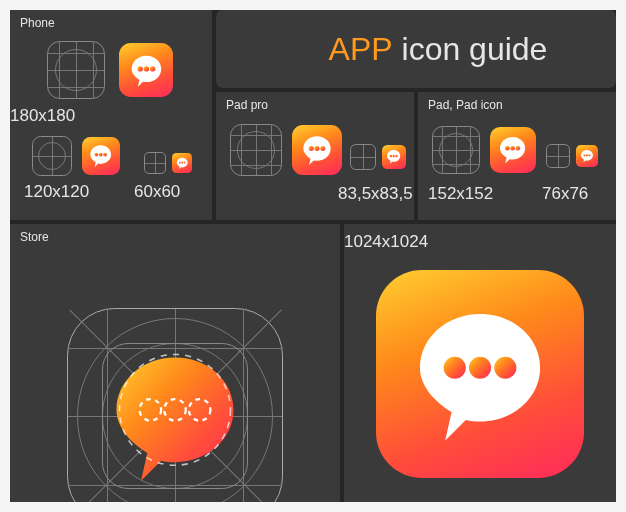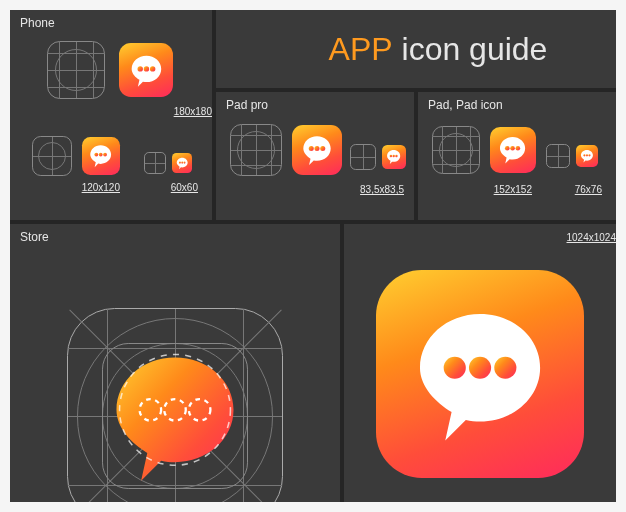--- a/index.html
+++ b/index.html
@@ -26,39 +26,38 @@
     position: absolute;
     top: 6px;
     left: 10px;
     color: #e6e6e6;
     font-size: 12px;
     font-weight: 300;
   }
   
   .phone { left: 0; top: 0; width: 202px; height: 210px; }
   
-  .title-sec { left: 206px; top: 0; width: 400px; height: 78px; display:flex; align-items:center; justify-content:center;}
+  .title-sec { left: 206px; top: 0; width: 400px; height: 78px; display:flex; align-items:center; justify-content:center;border-radius:7px;}
   .title-text { font-size: 32px; font-weight: 300; color: #e6e6e6; }
   .title-text .orange { color: #ff9a1f; font-weight: 400; }
   
   .padpro { left: 206px; top: 82px; width: 198px; height: 128px; }
   
   .padmini { left: 408px; top: 82px; width: 198px; height: 128px; }
   
   .store { left: 0; top: 214px; width: 330px; height: 356px; }
   
   .bigrender { left: 334px; top: 214px; width: 272px; height: 278px; }
 
   .size-label {
     color: #e6e6e6;
-    font-size: 10px;
+    font-size: 17px;
     font-weight: 300;
-    text-align: right;
-    position: absolute;
-    text-decoration: underline;
+    text-align: left;
+    position: absolute;
   }
 
   
   .icon {
     position: absolute;
     border-radius: 22%;
     background: linear-gradient(160deg, #ffcf30 0%, #ff8a1a 35%, #ff4d3a 70%, #ff2a5c 100%);
     display: flex;
     align-items: center;
     justify-content: center;
@@ -108,21 +107,21 @@
 
   
   .padpro .pair-167 { top: 30px; left: 14px; width:110px; height:58px; position:absolute;}
   .padpro .pair-167 .grid-frame { width:52px; height:52px; left:0; top:2px;}
   .padpro .pair-167 .icon { width:50px; height:50px; left:62px; top:3px;}
   .padpro .lbl-167 { top: 92px; left:10px; width:110px;}
 
   .padpro .pair-83 { top: 50px; left: 134px; width:58px; height:30px; position:absolute;}
   .padpro .pair-83 .grid-frame { width:26px; height:26px; left:0; top:2px;}
   .padpro .pair-83 .icon { width:24px; height:24px; left:32px; top:3px;}
-  .padpro .lbl-83 { top: 92px; left:112px; width:76px;}
+  .padpro .lbl-83 { top: 92px; left:122px; width:76px;}
 
   
   .padmini .pair-152 { top: 32px; left: 14px; width:104px; height:54px; position:absolute;}
   .padmini .pair-152 .grid-frame { width:48px; height:48px; left:0; top:2px;}
   .padmini .pair-152 .icon { width:46px; height:46px; left:58px; top:3px;}
   .padmini .lbl-152 { top: 92px; left:10px; width:104px;}
 
   .padmini .pair-76 { top: 50px; left: 128px; width:56px; height:30px; position:absolute;}
   .padmini .pair-76 .grid-frame { width:24px; height:24px; left:0; top:2px;}
   .padmini .pair-76 .icon { width:22px; height:22px; left:30px; top:3px;}

